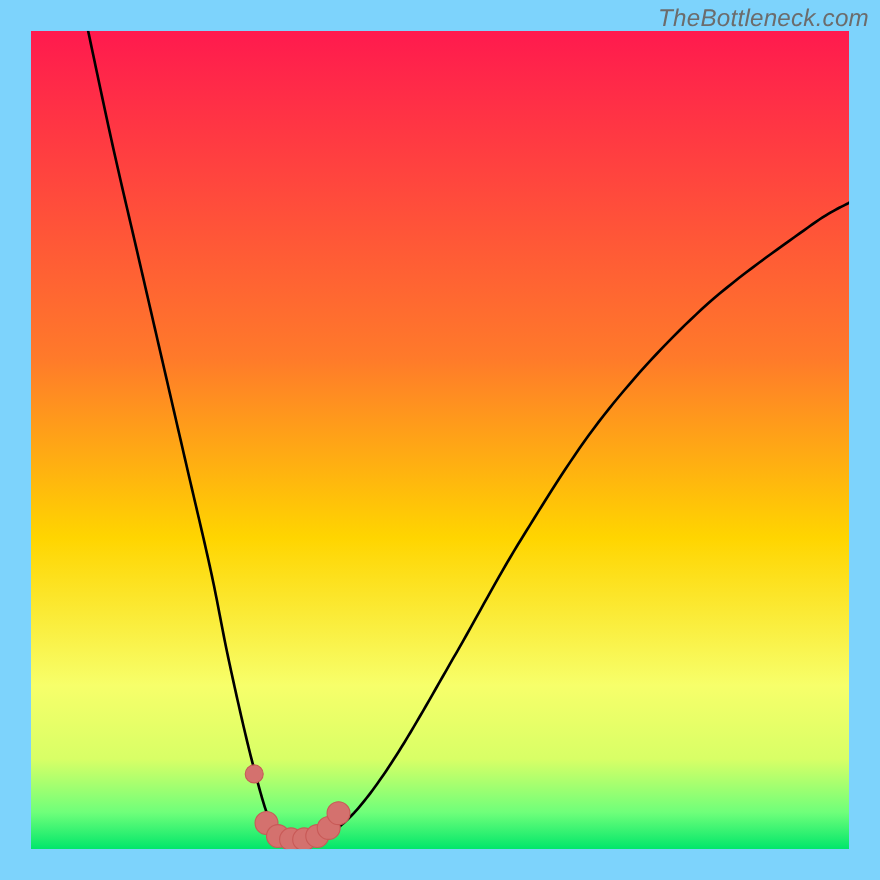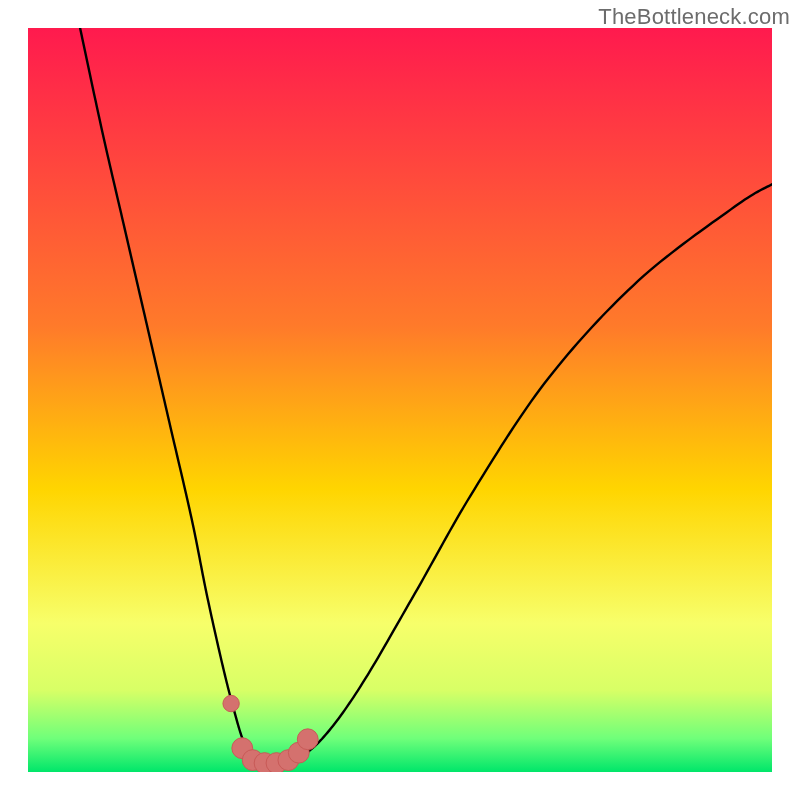--- a/index.html
+++ b/index.html
@@ -7,21 +7,22 @@
     padding: 0;
     width: 800px;
     height: 800px;
     overflow: hidden;
     background: #000;
     font-family: Arial, Helvetica, sans-serif;
   }
   .frame {
     position: absolute;
     inset: 0;
-    background: #ffffff;
+    background: #7dd3fc;
+    font-style: italic;
   }
   .plot-area {
     position: absolute;
     left: 28px;
     top: 28px;
     width: 744px;
     height: 744px;
     overflow: hidden;
   }
   .watermark {

